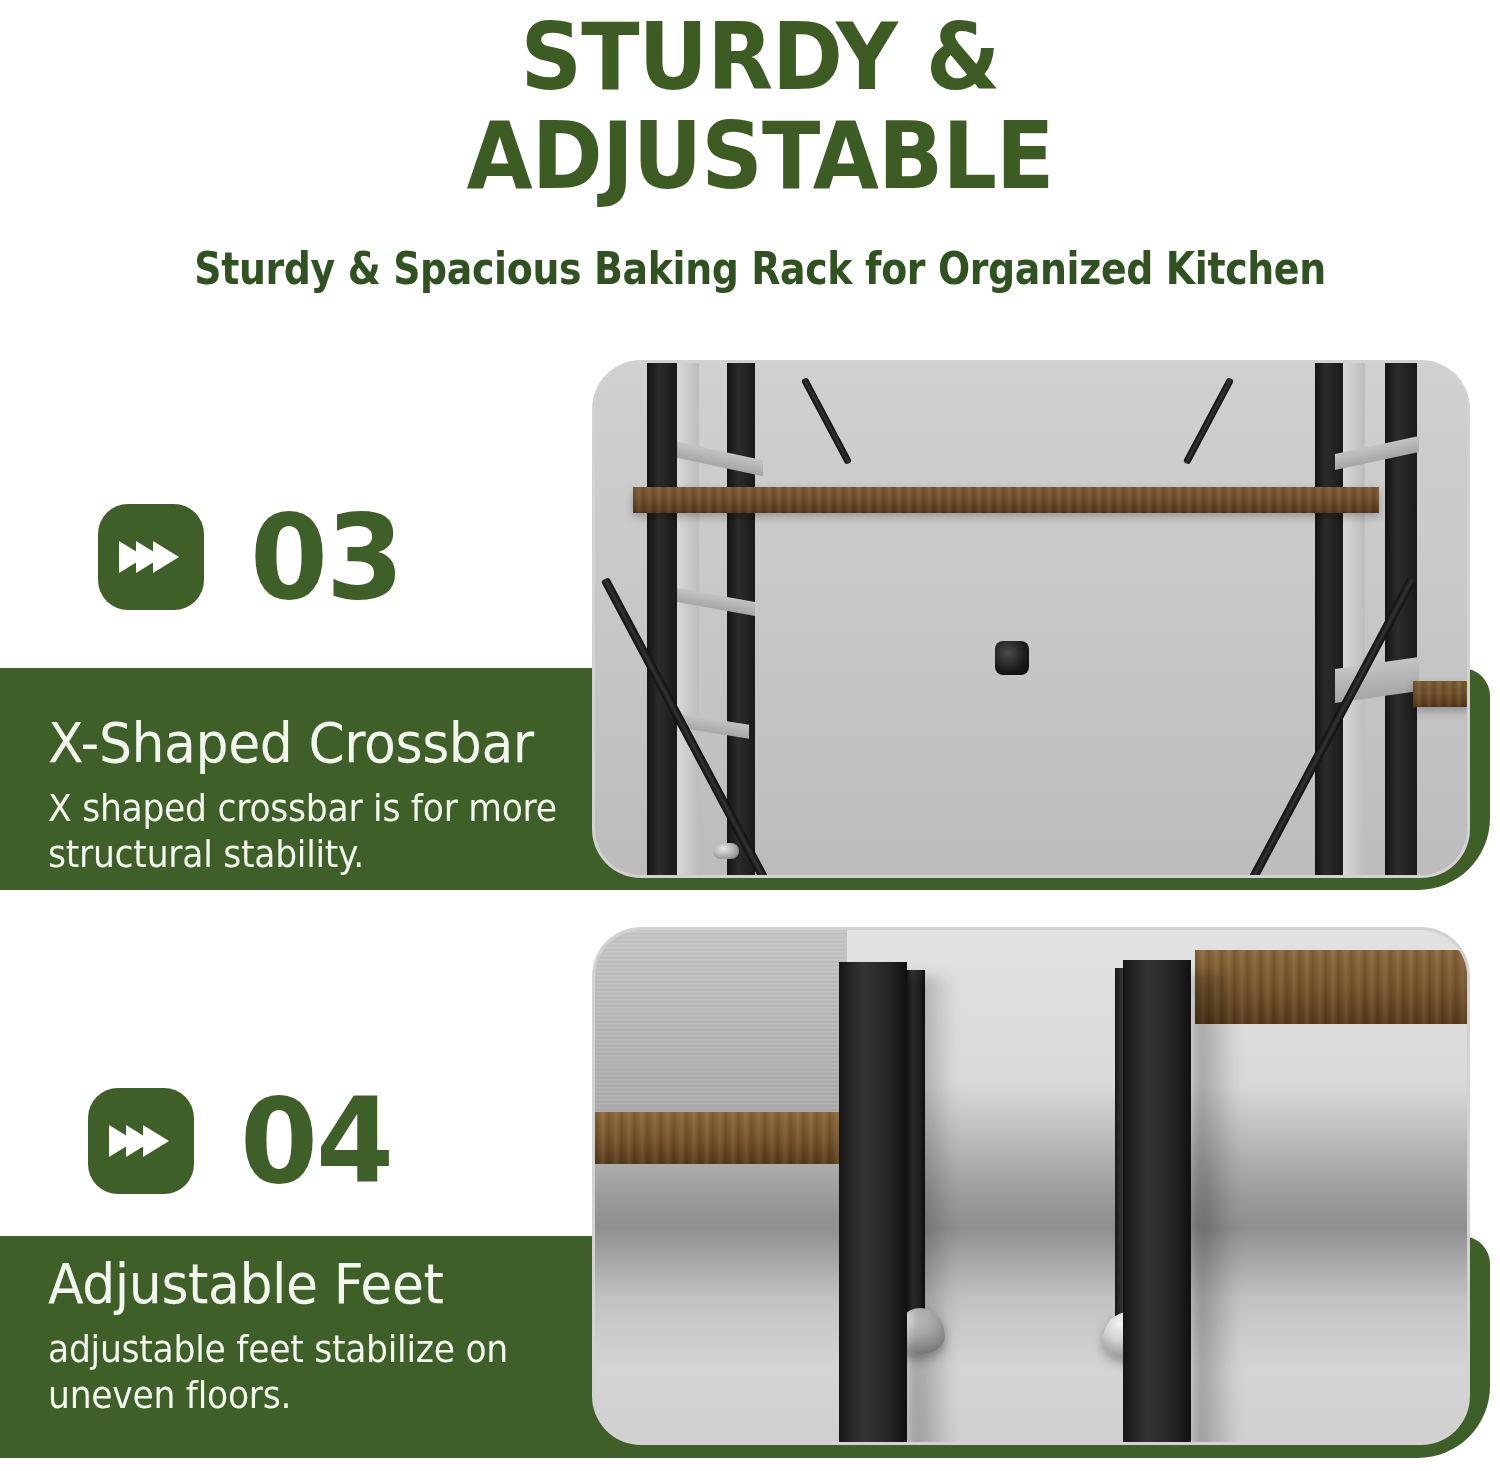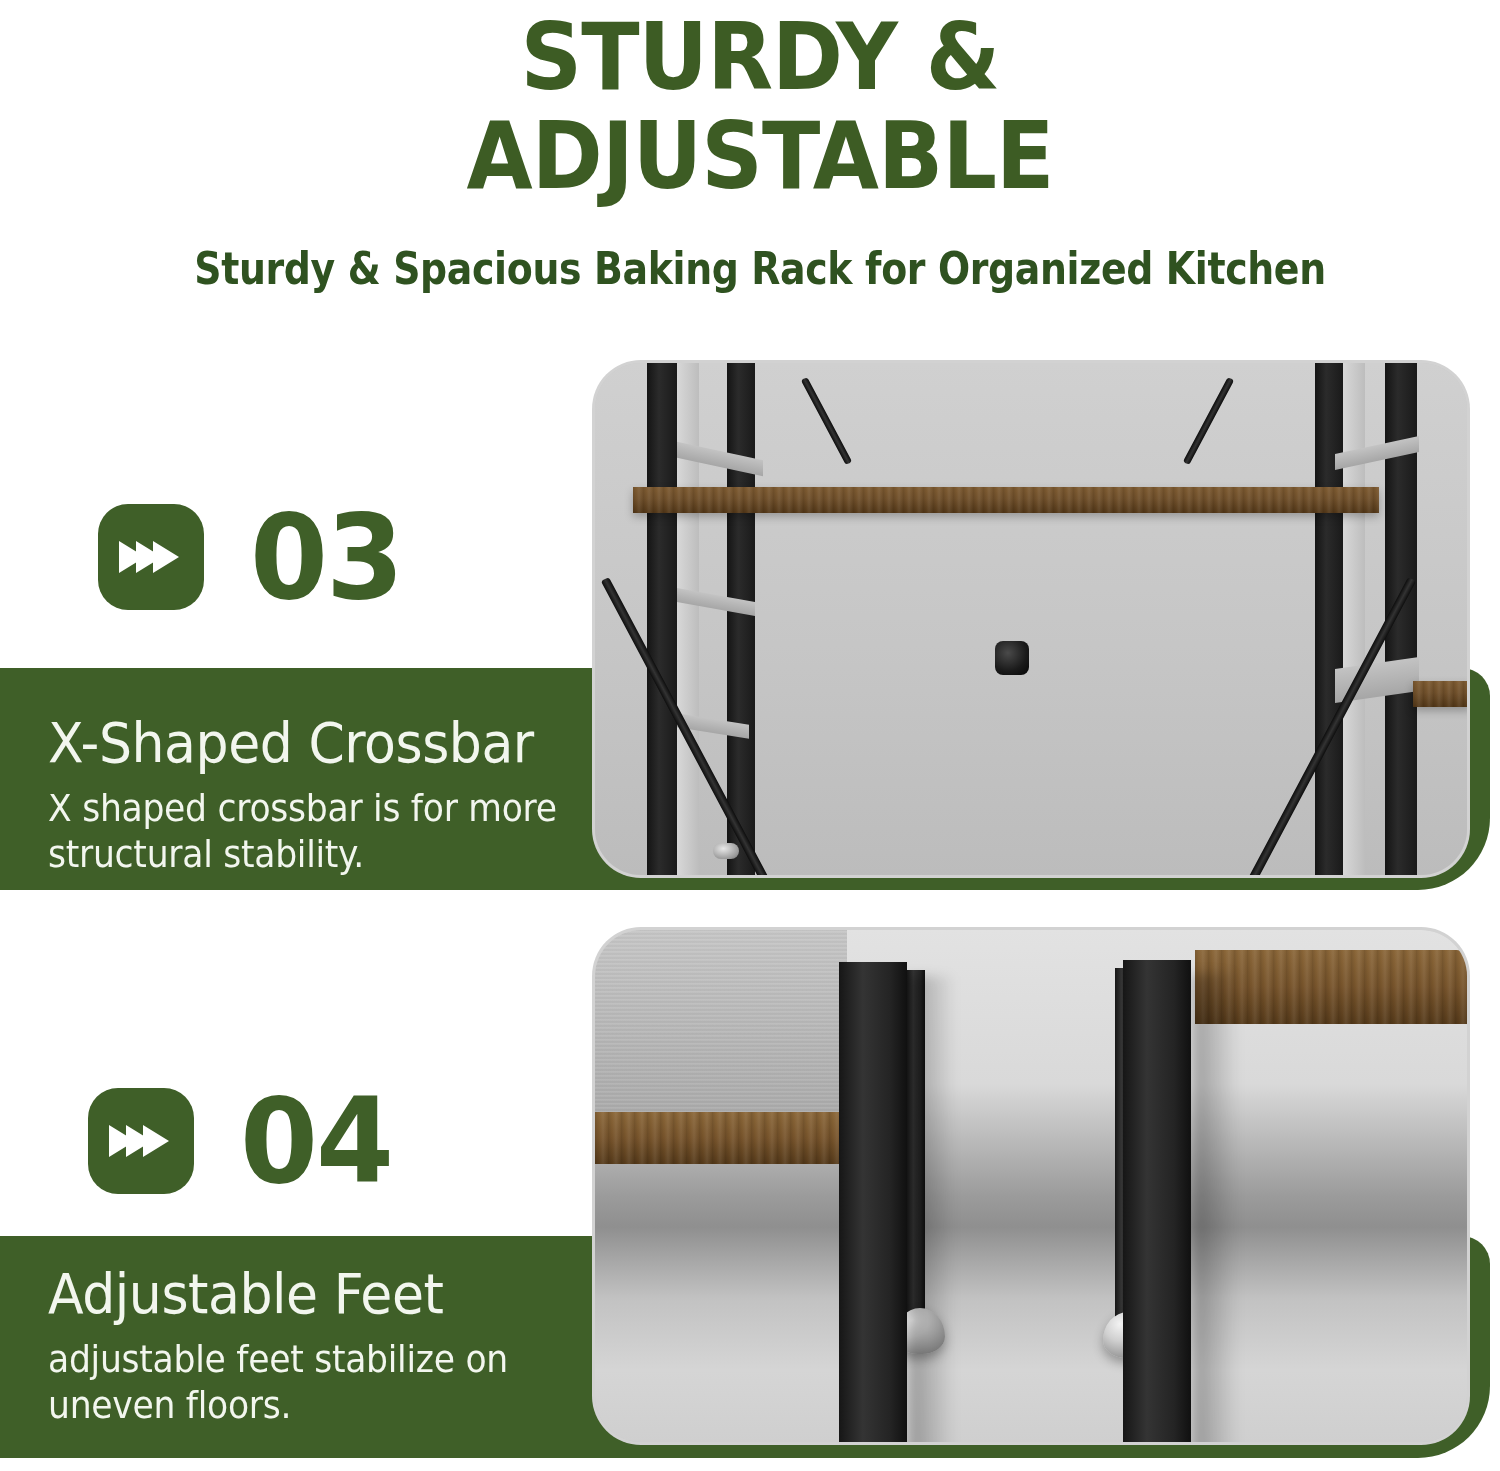--- a/index.html
+++ b/index.html
@@ -272,21 +272,21 @@
 
       <div class="shelf-wood" style="left:38px; top:124px; width:746px; height:26px;"></div>
 
       <div class="xbar" style="left:118px; top:188px; width:9px; height:480px; transform:rotate(-28deg);"></div>
       <div class="xbar" style="left:700px; top:188px; width:9px; height:480px; transform:rotate(28deg);"></div>
       <div class="xjoint" style="left:400px; top:278px;"></div>
     </div>
   </div>
 
   <div class="banner b2">
-    <div class="banner-text" style="top:30px;">
+    <div class="banner-text" style="top:20px;">
       <div class="banner-title">Adjustable Feet</div>
       <div class="banner-desc">adjustable feet stabilize on uneven floors.</div>
     </div>
   </div>
 
   <div class="badge-row" style="left:88px; top:1082px;">
     <div class="ff-badge">
       <svg width="72" height="44" viewBox="0 0 72 44" aria-hidden="true">
         <path d="M4 6 L30 22 L4 38 Z" fill="#ffffff"></path>
         <path d="M21 6 L47 22 L21 38 Z" fill="#ffffff"></path>

